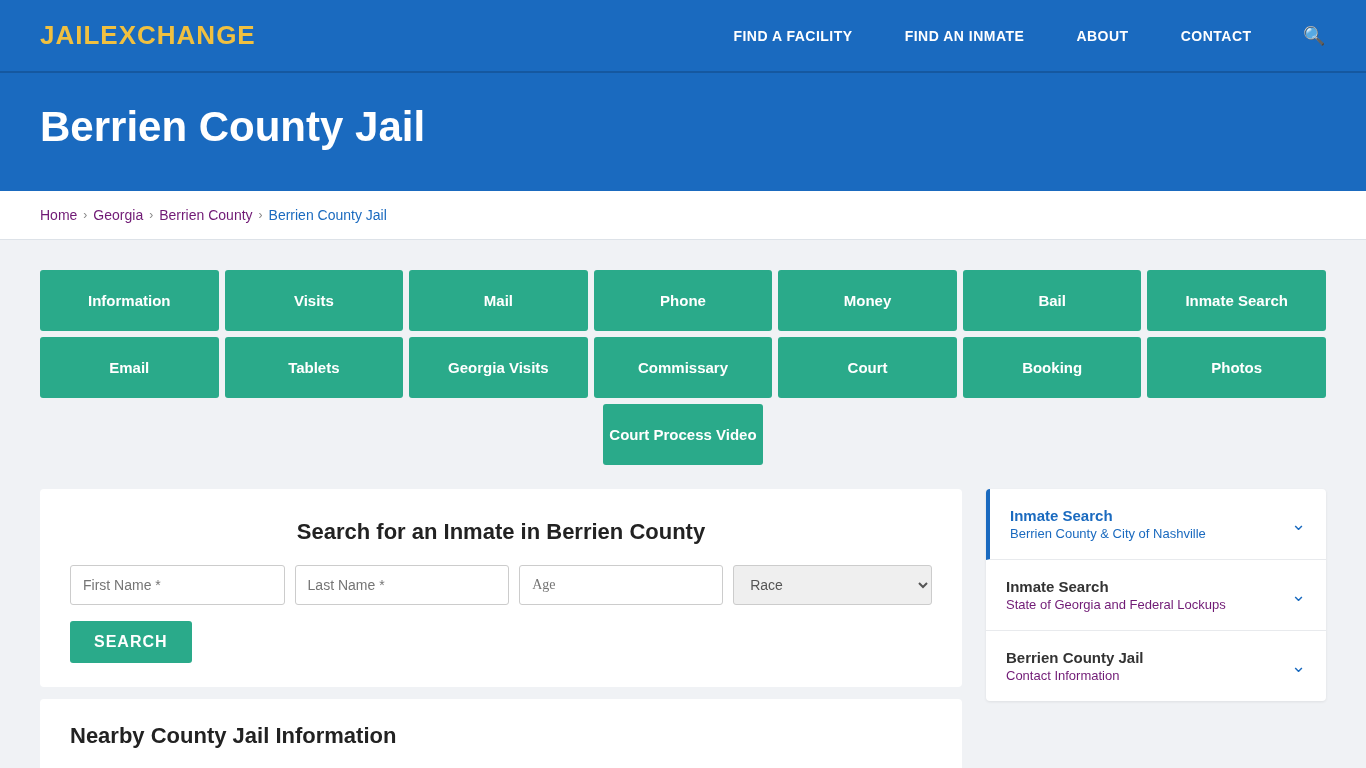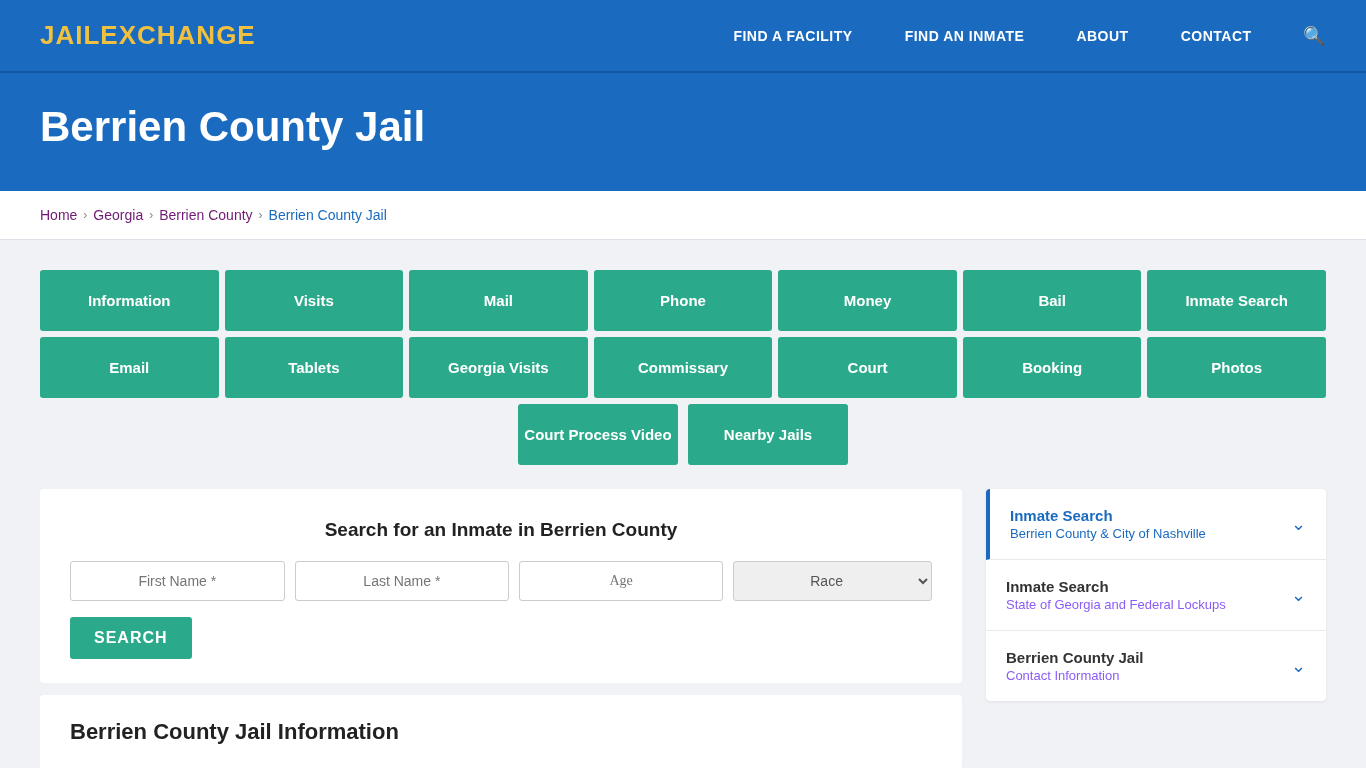--- a/index.html
+++ b/index.html
@@ -133,39 +133,38 @@
 
     
     .search-form-card {
       background: white;
       border-radius: 4px;
       padding: 30px 30px 24px;
       flex: 1;
       min-width: 0;
     }
     .search-form-card h2 {
-      font-size: 19px;
+      font-size: 22px;
       font-weight: 700;
       text-align: center;
       margin-bottom: 20px;
       color: #222;
     }
     .form-fields {
       display: flex;
       gap: 10px;
       margin-bottom: 16px;
     }
     .form-fields input,
     .form-fields select {
       border: 1px solid #ccc;
       border-radius: 3px;
       padding: 10px 12px;
       font-size: 14px;
       color: #555;
-      text-align: center;
     }
     .form-fields input:first-child { flex: 1.2; }
     .form-fields input:nth-child(2) { flex: 1.2; }
     .form-fields input:nth-child(3) { flex: 0.8; font-family: Liberation Serif, serif; }
     .form-fields select { flex: 1.1; }
 
     .search-btn {
       background: #2aaa8a;
       color: white;
       border: none;
@@ -200,21 +199,21 @@
     .sidebar-item:first-child {
       border-left: 4px solid #1a6abf;
     }
     .sidebar-item-text h3 {
       font-size: 15px;
       font-weight: 700;
       color: #333;
     }
     .sidebar-item-text p {
       font-size: 13px;
-      color: #8b5cf6;
+      color: #701a75;
       margin-top: 2px;
     }
     .sidebar-item:first-child .sidebar-item-text h3 { color: #1a6abf; }
     .sidebar-item:first-child .sidebar-item-text p { color: #1a6abf; }
     .chevron-icon {
       color: #1a6abf;
       font-size: 18px;
     }
 
     
@@ -280,21 +279,20 @@
     <button class="grid-btn">Tablets</button>
     <button class="grid-btn">Georgia Visits</button>
     <button class="grid-btn">Commissary</button>
     <button class="grid-btn">Court</button>
     <button class="grid-btn">Booking</button>
     <button class="grid-btn">Photos</button>
   </div>
 
   <div class="button-grid-row3">
     <button class="grid-btn">Court Process Video</button>
-    <button class="grid-btn">Nearby Jails</button>
   </div>
 
   <div class="lower-section">
 
     <div style="flex:1; display:flex; flex-direction:column; gap:6px;">
 
       <div class="search-form-card">
         <h2>Search for an Inmate in Berrien County</h2>
         <div class="form-fields">
           <input type="text" placeholder="First Name *" style="">
@@ -306,21 +304,21 @@
             <option>Black</option>
             <option>Hispanic</option>
             <option>Asian</option>
             <option>Other</option>
           </select>
         </div>
         <button class="search-btn">SEARCH</button>
       </div>
 
       <div class="section-heading-area">
-        <h2>Berrien County Jail Information</h2>
+        <h2>Nearby County Jail Information</h2>
       </div>
     </div>
 
     <div class="sidebar">
       <div class="sidebar-card">
 
         <div class="sidebar-item">
           <div class="sidebar-item-text">
             <h3>Inmate Search</h3>
             <p>Berrien County &amp; City of Nashville</p>

